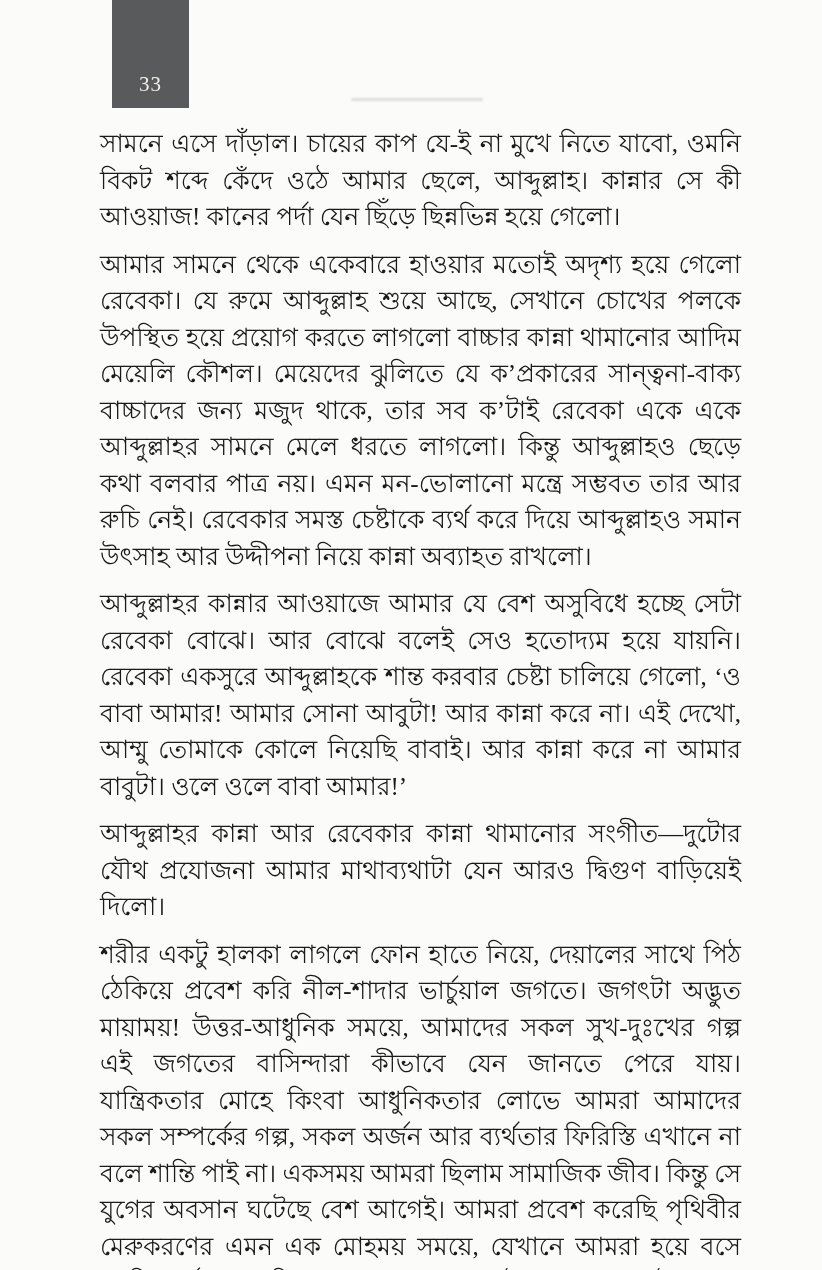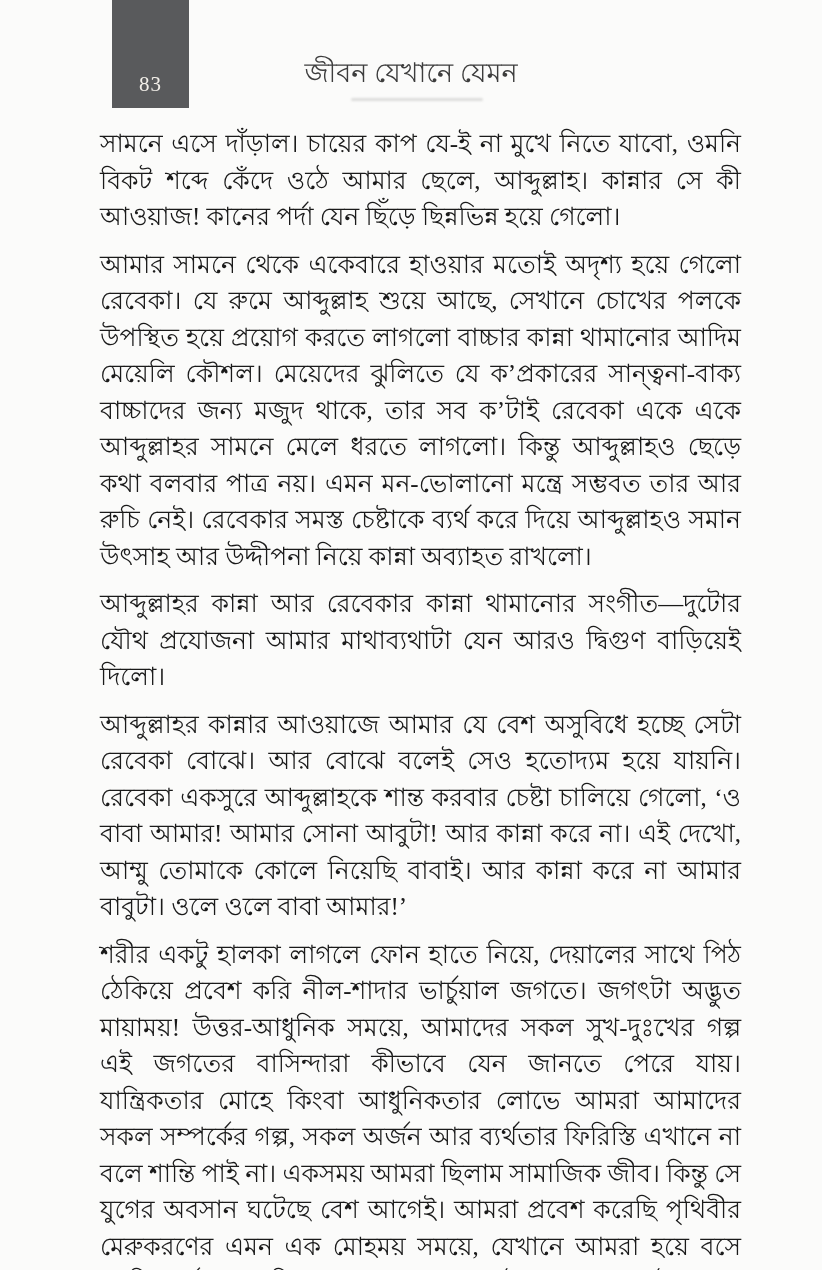--- a/index.html
+++ b/index.html
@@ -71,28 +71,27 @@
   .content p:last-child {
     margin-bottom: 0;
   }
 </style>
 </head>
 <body>
 
 <div class="page">
 
   <div class="page-number-box">
-    <span class="page-number">83</span>
+    <span class="page-number">33</span>
   </div>
 
-  <div class="header-title">জীবন যেখানে যেমন</div>
 
   <div class="title-underline"></div>
 
   <div class="content">
     <p>সামনে এসে দাঁড়াল। চায়ের কাপ যে-ই না মুখে নিতে যাবো, ওমনি বিকট শব্দে কেঁদে ওঠে আমার ছেলে, আব্দুল্লাহ। কান্নার সে কী আওয়াজ! কানের পর্দা যেন ছিঁড়ে ছিন্নভিন্ন হয়ে গেলো।</p>
     <p>আমার সামনে থেকে একেবারে হাওয়ার মতোই অদৃশ্য হয়ে গেলো রেবেকা। যে রুমে আব্দুল্লাহ শুয়ে আছে, সেখানে চোখের পলকে উপস্থিত হয়ে প্রয়োগ করতে লাগলো বাচ্চার কান্না থামানোর আদিম মেয়েলি কৌশল। মেয়েদের ঝুলিতে যে ক’প্রকারের সান্ত্বনা-বাক্য বাচ্চাদের জন্য মজুদ থাকে, তার সব ক’টাই রেবেকা একে একে আব্দুল্লাহর সামনে মেলে ধরতে লাগলো। কিন্তু আব্দুল্লাহও ছেড়ে কথা বলবার পাত্র নয়। এমন মন-ভোলানো মন্ত্রে সম্ভবত তার আর রুচি নেই। রেবেকার সমস্ত চেষ্টাকে ব্যর্থ করে দিয়ে আব্দুল্লাহও সমান উৎসাহ আর উদ্দীপনা নিয়ে কান্না অব্যাহত রাখলো।</p>
+    <p>আব্দুল্লাহর কান্নার আওয়াজে আমার যে বেশ অসুবিধে হচ্ছে সেটা রেবেকা বোঝে। আর বোঝে বলেই সেও হতোদ্যম হয়ে যায়নি। রেবেকা একসুরে আব্দুল্লাহকে শান্ত করবার চেষ্টা চালিয়ে গেলো, ‘ও বাবা আমার! আমার সোনা আবুটা! আর কান্না করে না। এই দেখো, আম্মু তোমাকে কোলে নিয়েছি বাবাই। আর কান্না করে না আমার বাবুটা। ওলে ওলে বাবা আমার!’</p>
     <p>আব্দুল্লাহর কান্না আর রেবেকার কান্না থামানোর সংগীত—দুটোর যৌথ প্রযোজনা আমার মাথাব্যথাটা যেন আরও দ্বিগুণ বাড়িয়েই দিলো।</p>
-    <p>আব্দুল্লাহর কান্নার আওয়াজে আমার যে বেশ অসুবিধে হচ্ছে সেটা রেবেকা বোঝে। আর বোঝে বলেই সেও হতোদ্যম হয়ে যায়নি। রেবেকা একসুরে আব্দুল্লাহকে শান্ত করবার চেষ্টা চালিয়ে গেলো, ‘ও বাবা আমার! আমার সোনা আবুটা! আর কান্না করে না। এই দেখো, আম্মু তোমাকে কোলে নিয়েছি বাবাই। আর কান্না করে না আমার বাবুটা। ওলে ওলে বাবা আমার!’</p>
     <p>শরীর একটু হালকা লাগলে ফোন হাতে নিয়ে, দেয়ালের সাথে পিঠ ঠেকিয়ে প্রবেশ করি নীল-শাদার ভার্চুয়াল জগতে। জগৎটা অদ্ভুত মায়াময়! উত্তর-আধুনিক সময়ে, আমাদের সকল সুখ-দুঃখের গল্প এই জগতের বাসিন্দারা কীভাবে যেন জানতে পেরে যায়। যান্ত্রিকতার মোহে কিংবা আধুনিকতার লোভে আমরা আমাদের সকল সম্পর্কের গল্প, সকল অর্জন আর ব্যর্থতার ফিরিস্তি এখানে না বলে শান্তি পাই না। একসময় আমরা ছিলাম সামাজিক জীব। কিন্তু সে যুগের অবসান ঘটেছে বেশ আগেই। আমরা প্রবেশ করেছি পৃথিবীর মেরুকরণের এমন এক মোহময় সময়ে, যেখানে আমরা হয়ে বসে আছি ভার্চুয়াল বাসিন্দা। আমাদের এখানেই ঘোর, এখানেই ভালো লাগা।</p>
   </div>
 
 </div>
 
 </body></html>

